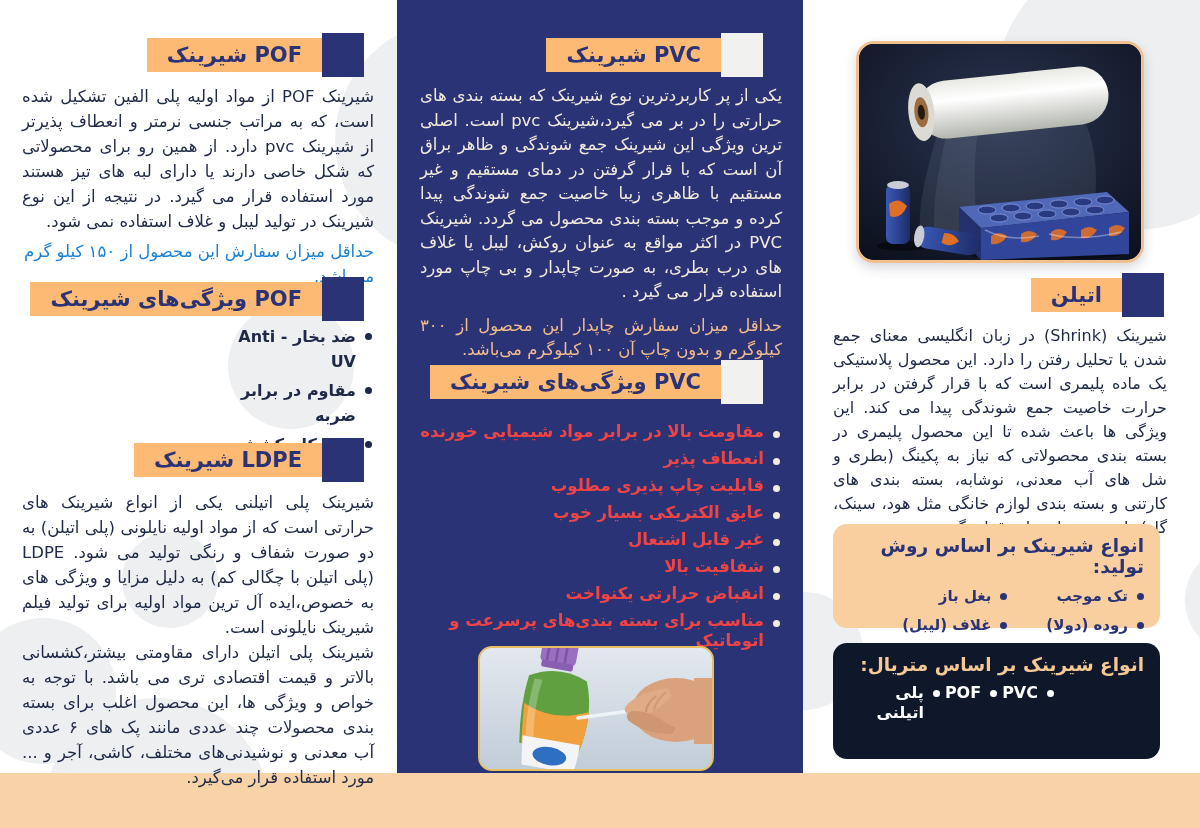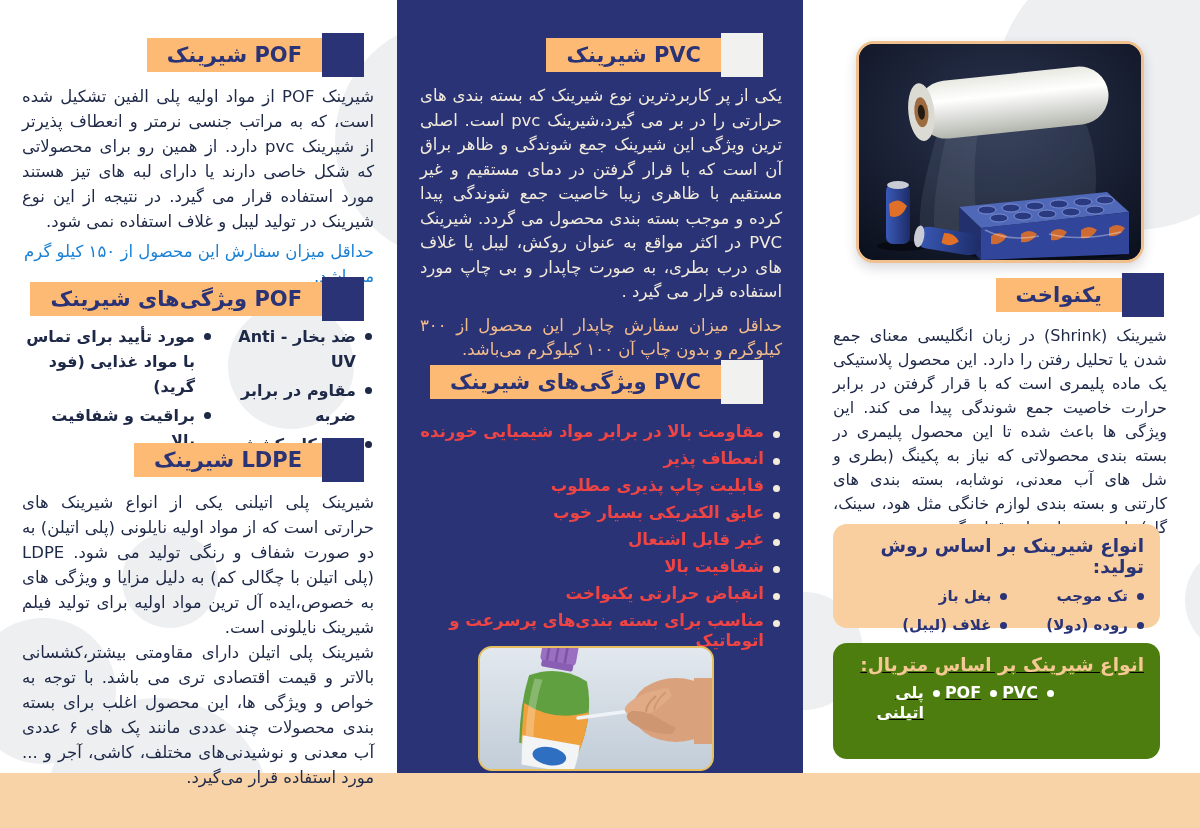--- a/index.html
+++ b/index.html
@@ -46,21 +46,21 @@
             border-radius:18px; background:#0d1220; box-shadow:0 5px 12px rgba(40,40,60,.18); }
   .photo2 { left:478px; top:646px; width:236px; height:125px; border:2px solid #e6c05f;
             border-radius:14px; background:#cdd7e1; }
 
   .info-box { position:absolute; border-radius:14px; padding:11px 16px 12px 14px; }
   .info-box .box-title { font-weight:bold; font-size:18.5px; text-align:right; margin-bottom:8px; }
   .box-peach { background:#f9cf9f; }
   .box-peach .box-title { color:#2b3377; }
   .box-peach .bullet-item { color:#2b3377; font-size:15px; line-height:22px; }
   .box-peach .bullet-item .dot { background:#2b3377; margin-top:8px; }
-  .box-navy { background:#4d7c0f;text-decoration:underline; }
+  .box-navy { background:#0f172a; }
   .box-navy .box-title { color:#f6c894; }
   .box-navy .bullet-item { color:#ffffff; font-size:16px; line-height:20px; justify-content:flex-start; }
   .box-navy .bullet-item .dot { background:#ffffff; margin-top:7px; }
   .two-col { display:flex; direction:rtl; }
   .two-col .fcol { display:flex; flex-direction:column; gap:7px; }
   .box-navy .vstack { display:flex; flex-direction:row; gap:5px; padding-right:90px; }
 </style>
 </head>
 <body>
 
@@ -104,30 +104,20 @@
         <span class="dot"></span>
         <span>ضد بخار - Anti UV</span>
       </div>
       <div class="bullet-item">
         <span class="dot"></span>
         <span>مقاوم در برابر ضربه</span>
       </div>
       <div class="bullet-item">
         <span class="dot"></span>
         <span>استحکام کششی بالا</span>
-      </div>
-    </div>
-    <div class="fcol" style="width:54%;">
-      <div class="bullet-item">
-        <span class="dot"></span>
-        <span>مورد تأیید برای تماس با مواد غذایی (فود گرید)</span>
-      </div>
-      <div class="bullet-item">
-        <span class="dot"></span>
-        <span>براقیت و شفافیت بالا</span>
       </div>
     </div>
   </div>
 
   <div class="heading" style="right:836px; top:438px;">
     <div class="bar">
       <span>شیرینک LDPE</span>
     </div>
     <div class="sq navy"></div>
   </div>
@@ -289,21 +279,21 @@
           <rect x="58" y="186" width="64" height="22" rx="11" fill="url(#canGrad)"></rect>
           <ellipse cx="60" cy="197" rx="5" ry="11" fill="#c9ccd4"></ellipse>
           <path d="M84 190 Q94 188 100 196 Q92 204 83 200 Z" fill="#e06f28"></path>
         </g>
       </g>
     </svg>
   </div>
 
   <div class="heading" style="right:36px; top:273px;">
     <div class="bar">
-      <span>یکنواخت</span>
+      <span>اتیلن</span>
     </div>
     <div class="sq navy"></div>
   </div>
 
   <div class="para" style="left:833px; top:324px; width:334px; line-height:24px; font-size:16px;">
     <div>شیرینک (Shrink) در زبان انگلیسی معنای جمع شدن یا تحلیل رفتن را دارد. این محصول پلاستیکی یک ماده پلیمری است که با قرار گرفتن در برابر حرارت خاصیت جمع شوندگی پیدا می کند. این ویژگی ها باعث شده تا این محصول پلیمری در بسته بندی محصولاتی که نیاز به پکینگ (بطری و شل های آب معدنی، نوشابه، بسته بندی های کارتنی و بسته بندی لوازم خانگی مثل هود، سینک، گاز) دارند مورد استفاده قرار بگیرد.</div>
   </div>
 
   <div class="info-box box-peach" style="left:833px; top:524px; width:327px; height:104px;">
     <div class="box-title">انواع شیرینک بر اساس روش تولید:</div>

